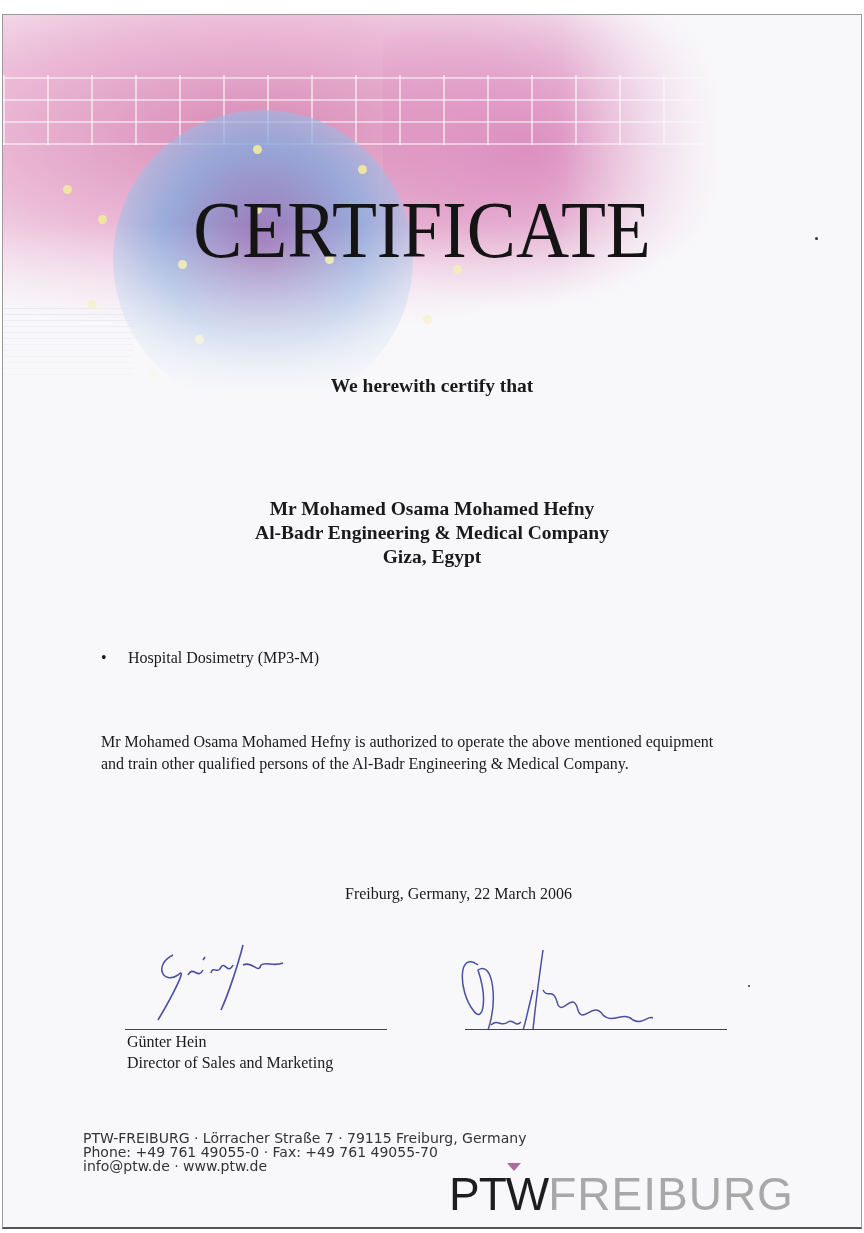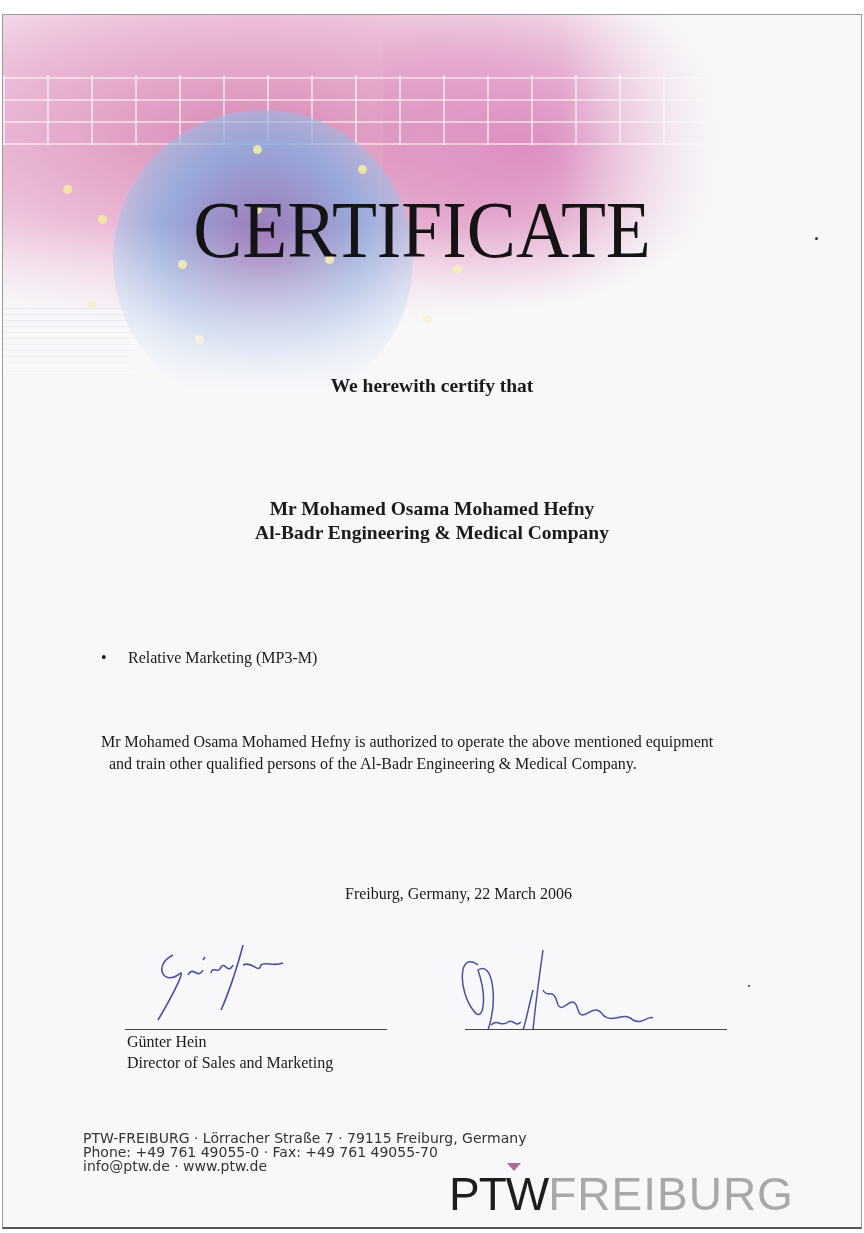--- a/index.html
+++ b/index.html
@@ -59,29 +59,30 @@
     <div class="dot" style="left:60px;top:170px"></div>
     <div class="fade"></div>
   </div>
 
   <div class="title">CERTIFICATE</div>
 
   <div class="center" style="top:360px;">We herewith certify that</div>
 
   <div class="center" style="top:483px;">Mr Mohamed Osama Mohamed Hefny</div>
   <div class="center" style="top:507px;">Al-Badr Engineering &amp; Medical Company</div>
+  <div class="center" style="top:531px;">Giza, Egypt</div>
 
 
   <div class="bullet" style="top:634px;">
-    <span class="b">•</span><span>Relative Marketing (MP3-M)</span>
+    <span class="b">•</span><span>Hospital Dosimetry (MP3-M)</span>
   </div>
 
 
   <div class="body-text" style="top:718px;">Mr Mohamed Osama Mohamed Hefny is authorized to operate the above mentioned equipment</div>
-  <div class="body-text" style="top:740px;margin-left:8px;">and train other qualified persons of the Al-Badr Engineering &amp; Medical Company.</div>
+  <div class="body-text" style="top:740px;">and train other qualified persons of the Al-Badr Engineering &amp; Medical Company.</div>
 
   <div class="body-text" style="top:870px; left:298px;margin-left:44px;">Freiburg, Germany, 22 March 2006</div>
 
   <svg style="position:absolute;left:140px;top:920px;" width="200" height="95">
     <path d="M30 20 C 10 30, 20 50, 35 40 C 45 30, 30 60, 15 85 M45 40 C 50 30, 55 45, 60 35 M60 25 l2 -3 M68 38 C 70 30, 75 40, 78 32 C 82 26, 85 40, 90 30 M100 10 C 95 30, 85 60, 78 75 M100 30 C 110 25, 115 40, 118 30 C 122 26, 130 32, 140 28" stroke="#4a4fa0" stroke-width="1.6" fill="none"></path>
   </svg>
   <div class="sig-line" style="left:122px;top:1014px;width:262px;"></div>
   <div class="sig-name" style="left:124px;top:1016px;">
     <div>Günter Hein</div>
     <div>Director of Sales and Marketing</div>

